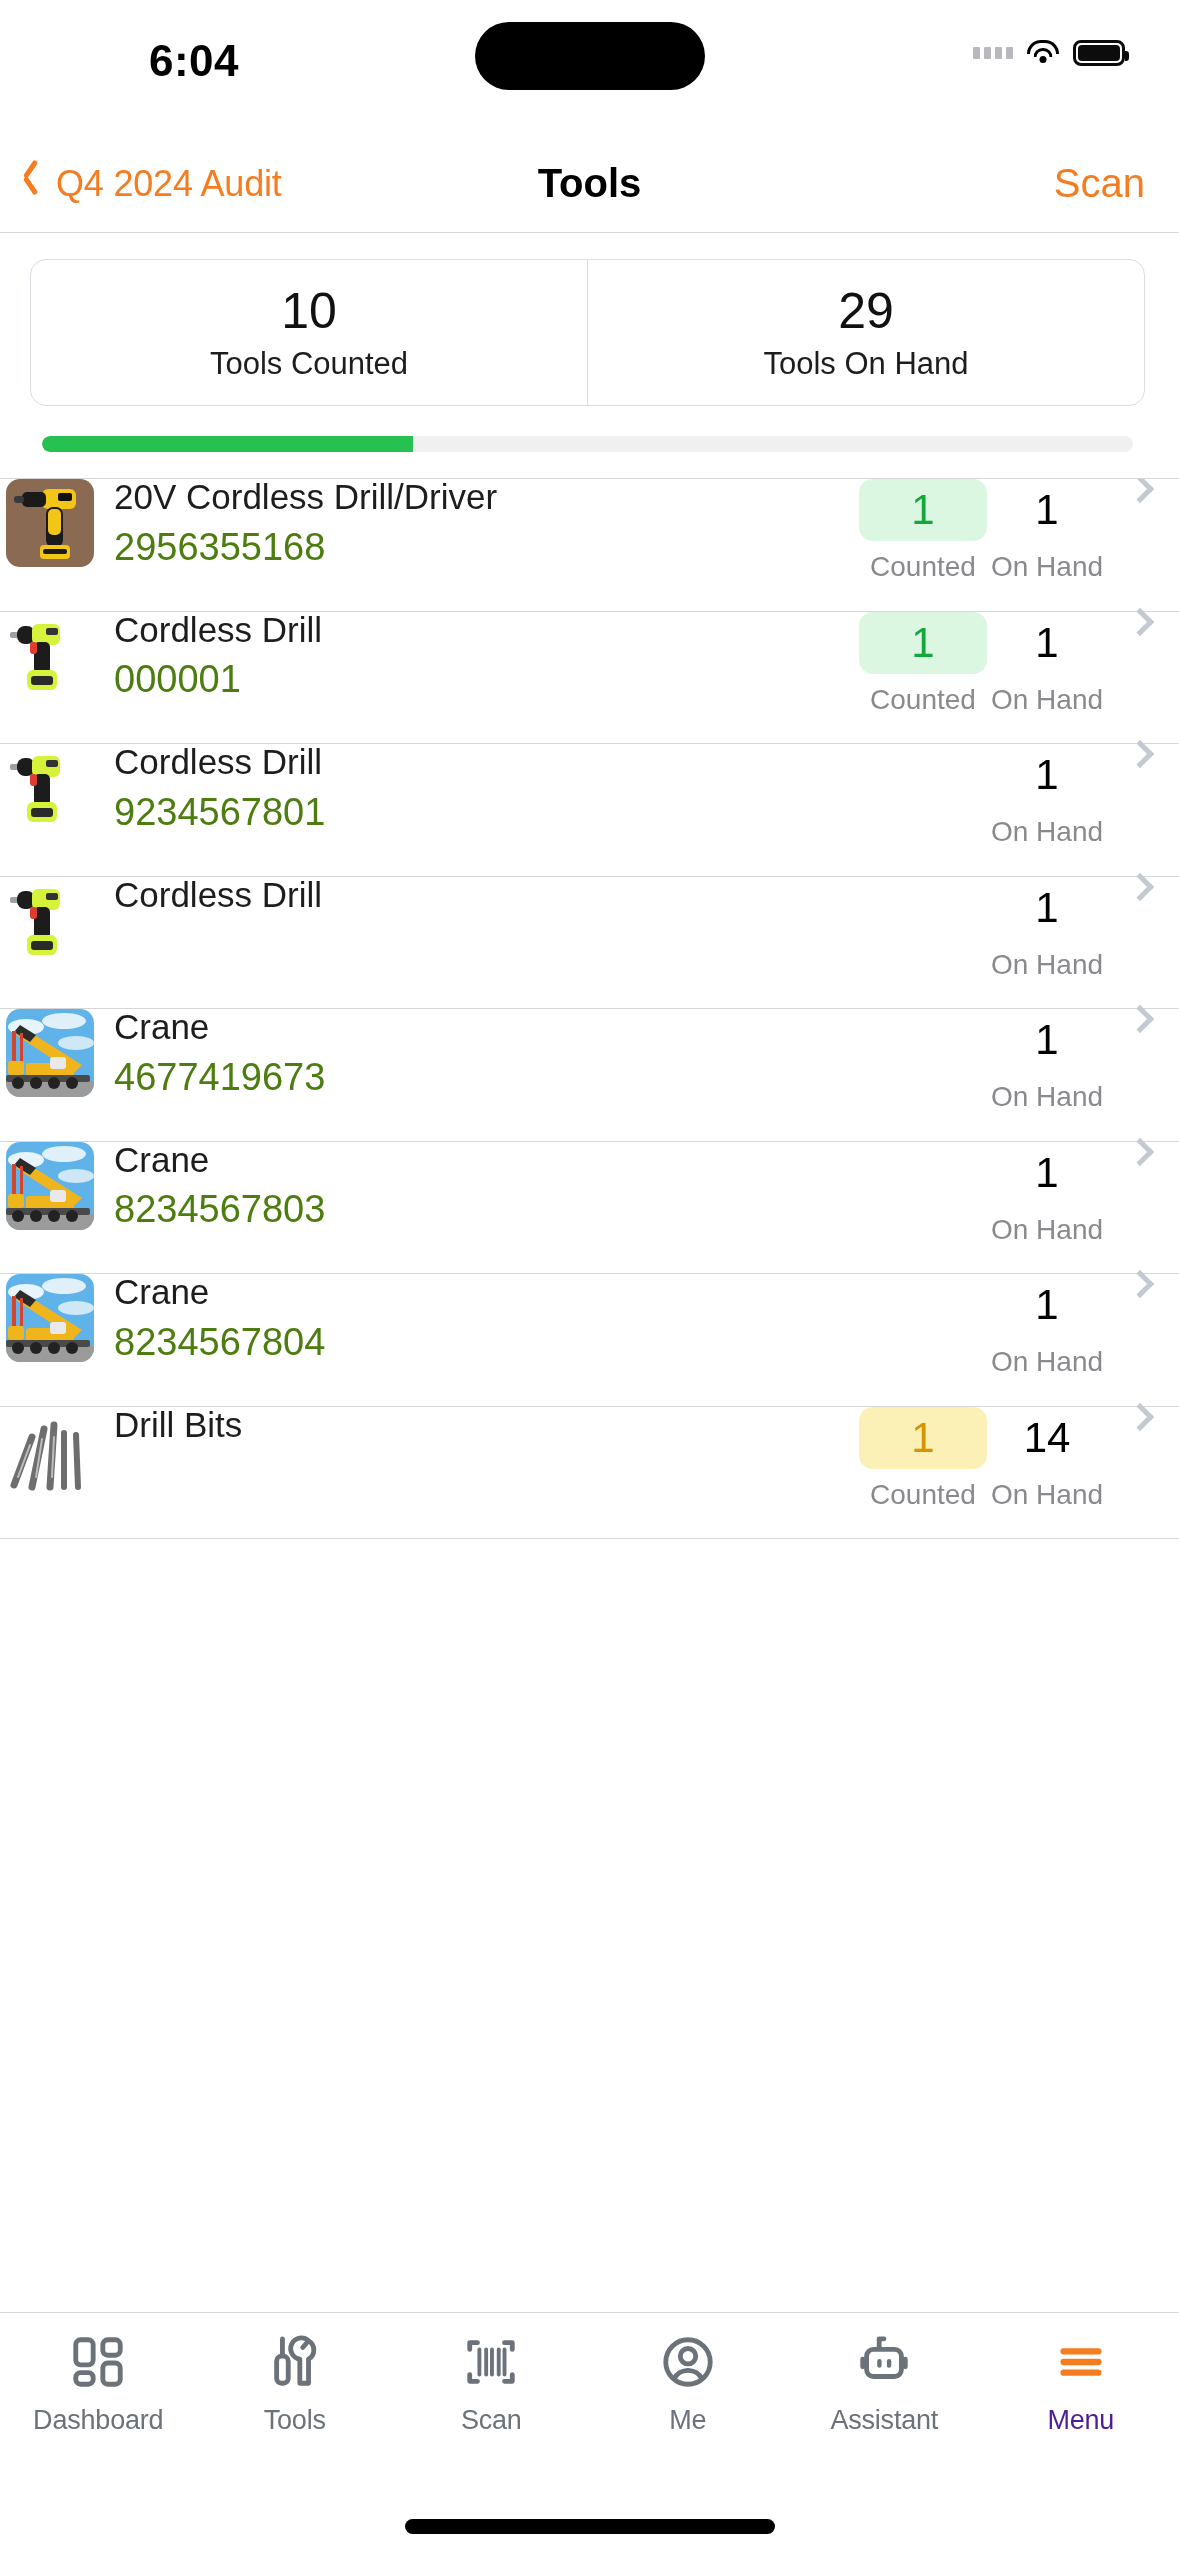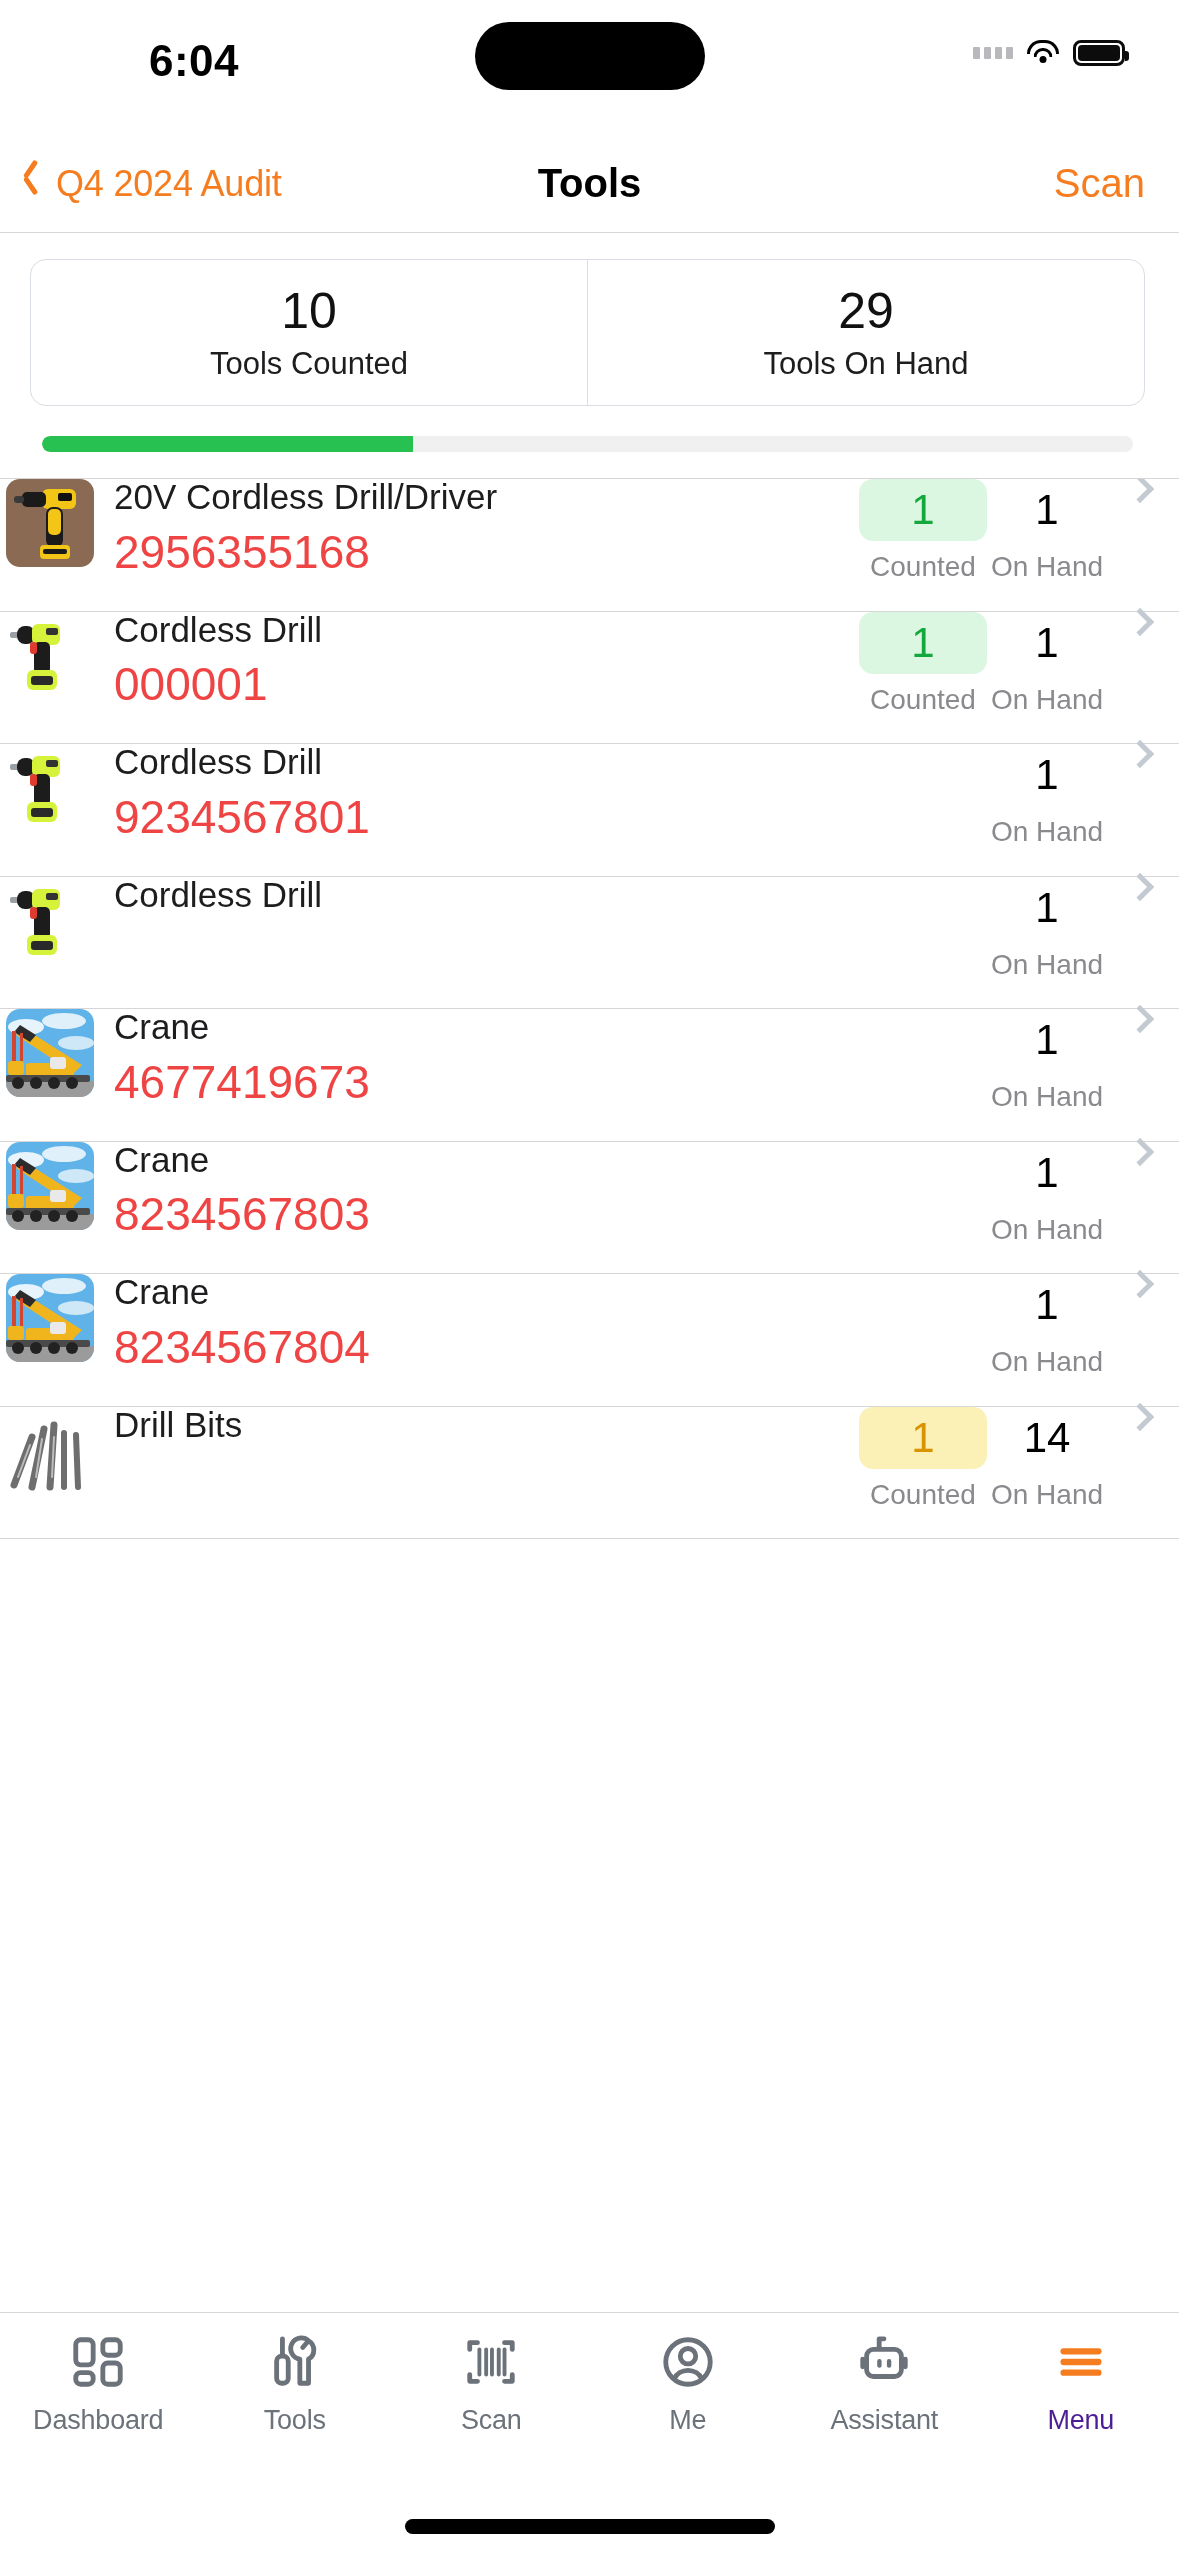--- a/index.html
+++ b/index.html
@@ -76,21 +76,21 @@
   .row {
     height: 132.5px; display: flex; align-items: flex-start; padding: 0 24px 0 6px;
     border-bottom: 1px solid #d6d6d8; background:#fff; position: relative;
   }
   .thumb { width: 88px; height: 88px; flex: 0 0 88px; border-radius: 14px; overflow: hidden; position: relative; background: #fff; }
   .thumb.plain { border-radius: 0; background: transparent; }
   .thumb svg { display:block; width: 100%; height: 100%; }
 
   .row-text { margin-left: 20px; flex: 1 1 auto; min-width: 0; display:flex; flex-direction:column; gap: 12px; }
   .row-title { font-size: 35px; color: #1d1d1f; line-height: 1.05; white-space: nowrap; overflow: hidden; text-overflow: ellipsis; }
-  .row-sku { font-size: 46px; color: #ef4444; line-height: 1.05; }
+  .row-sku { font-size: 38px; color: #4d7c0f; line-height: 1.05; }
 
   .row-metrics { display: flex; align-items: flex-start; gap: 0; flex: 0 0 auto; }
   .metric { display:flex; flex-direction: column; align-items: center; min-width: 120px; }
   .metric.counted { min-width: 128px; }
   .metric-num {
     font-size: 42px; line-height: 1; color: #000; display:flex; align-items:center; justify-content:center;
     height: 62px; width: 100%;
   }
   .metric.counted .metric-num {
     border-radius: 14px; font-weight: 400; padding: 0 10px;

